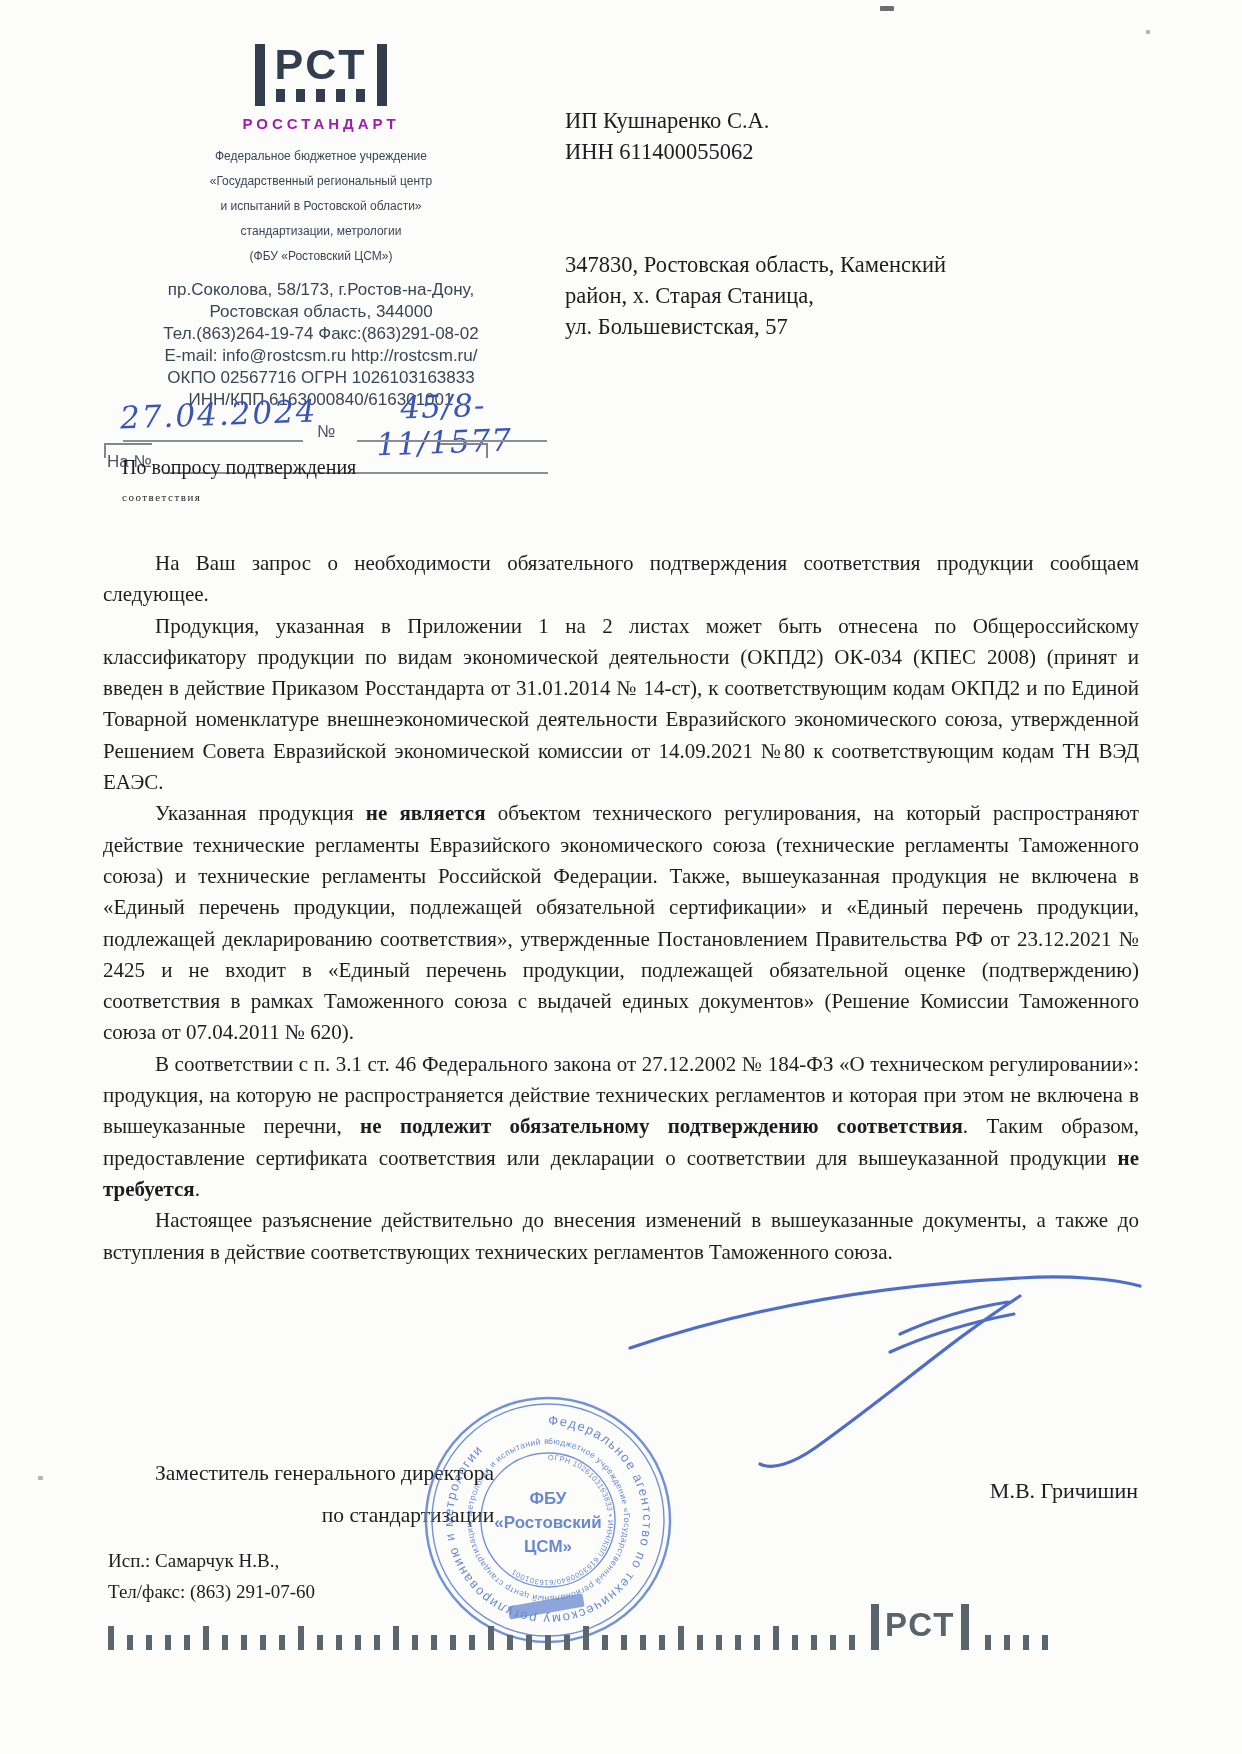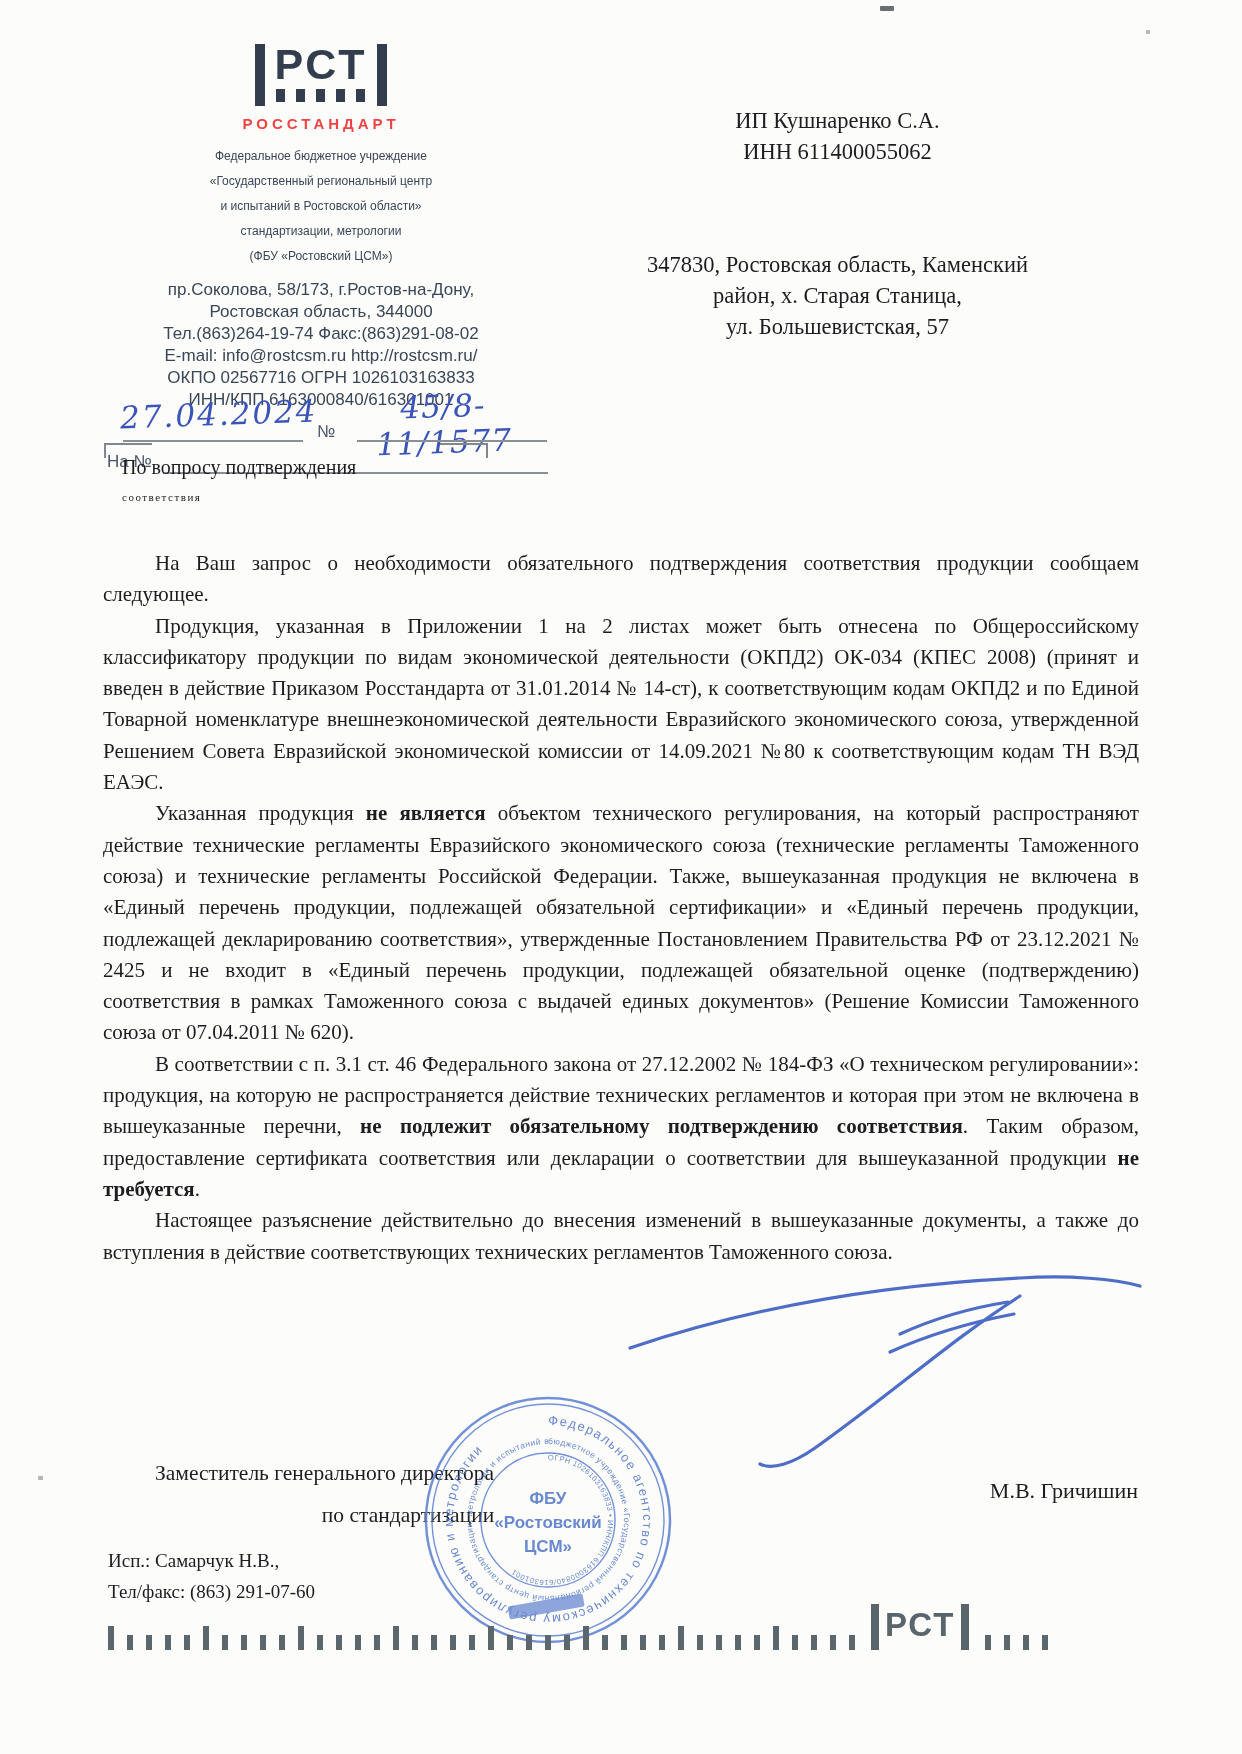--- a/index.html
+++ b/index.html
@@ -7,35 +7,35 @@
         font-family:"Liberation Serif",serif;color:#1d1d20;}
   
   .lh-col{position:absolute;left:95px;top:44px;width:452px;text-align:center;
           font-family:"Liberation Sans",sans-serif;color:#3a4656;}
   .logo{display:flex;justify-content:center;align-items:stretch;gap:10px;height:62px;}
   .lbar{width:10px;background:#323d4e;}
   .lmid{display:flex;flex-direction:column;align-items:center;}
   .ltext{font-weight:800;font-size:43px;line-height:40px;letter-spacing:3px;color:#323d4e;}
   .lticks{display:flex;gap:11px;margin-top:5px;}
   .lticks i{display:block;width:9px;height:13px;background:#323d4e;}
-  .brand{margin-top:9px;font-size:15px;font-weight:700;letter-spacing:4px;color:#ef4444;}
+  .brand{margin-top:9px;font-size:15px;font-weight:700;letter-spacing:4px;color:#a21caf;}
   .orgname{margin-top:12px;font-size:12px;line-height:25px;font-weight:500;}
   .contacts{margin-top:10px;font-size:17px;line-height:22px;text-align:center;}
   
   .hw{font-family:"DejaVu Serif",serif;font-style:italic;color:#3a54b8;}
   .hw-date{position:absolute;left:25px;top:352px;font-size:31px;transform:rotate(-2deg);letter-spacing:2px;}
   .hw-num{position:absolute;left:245px;top:344px;font-size:31px;transform:rotate(-2deg);letter-spacing:1px;}
   .u-line{position:absolute;height:0;border-bottom:2px solid #8a8f96;}
   .u1{left:28px;top:396px;width:180px;}
   .u2{left:262px;top:396px;width:190px;}
   .no-label{position:absolute;left:222px;top:378px;font-size:17px;color:#4a5568;font-family:"Liberation Sans",sans-serif;}
   .na-row{position:absolute;left:12px;top:408px;font-size:17px;color:#4a5568;font-family:"Liberation Sans",sans-serif;}
   .u3{left:68px;top:428px;width:385px;}
   
-  .recipient{position:absolute;left:565px;top:105px;width:545px;text-align:center;font-size:22.5px;line-height:31px;font-family:Liberation Serif, serif;}
+  .recipient{position:absolute;left:565px;top:105px;width:545px;text-align:left;font-size:22.5px;line-height:31px;font-family:Liberation Serif, serif;}
   .recipient .addr{margin-top:82px;}
   
   .bracket{position:absolute;width:46px;height:13px;border-top:2px solid #82878d;}
   .br-l{left:104px;top:443px;border-left:2px solid #82878d;}
   .br-r{left:440px;top:443px;border-right:2px solid #82878d;}
   .subject{position:absolute;left:122px;top:452px;font-size:20px;line-height:30px;}
   .subject .s2{font-size:11px;letter-spacing:1.5px;}
   
   .body-text{position:absolute;left:103px;top:548px;width:1036px;font-size:21px;line-height:31.3px;
              text-align:justify;}

